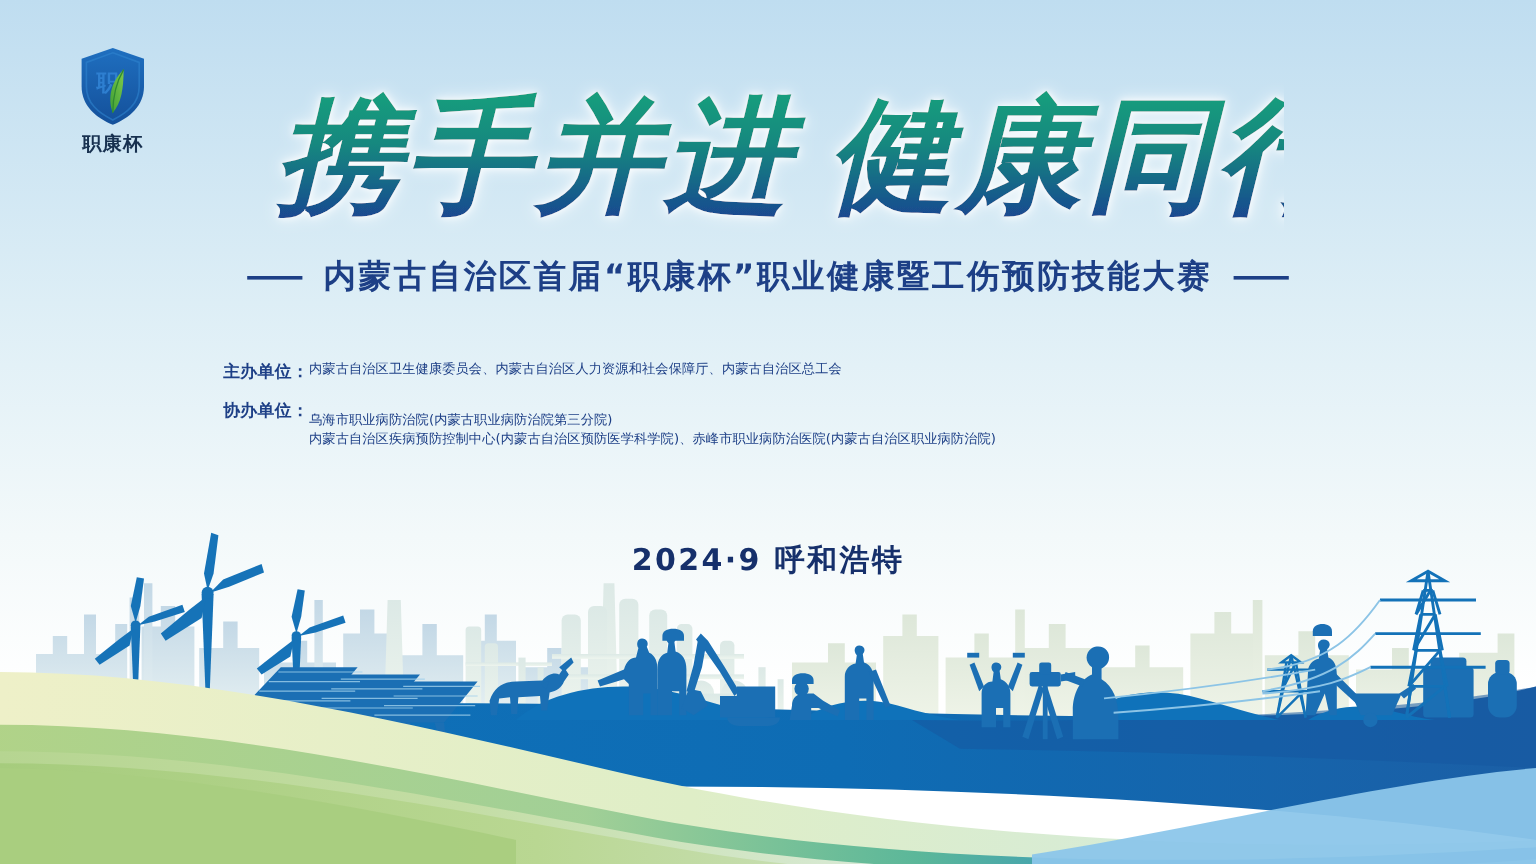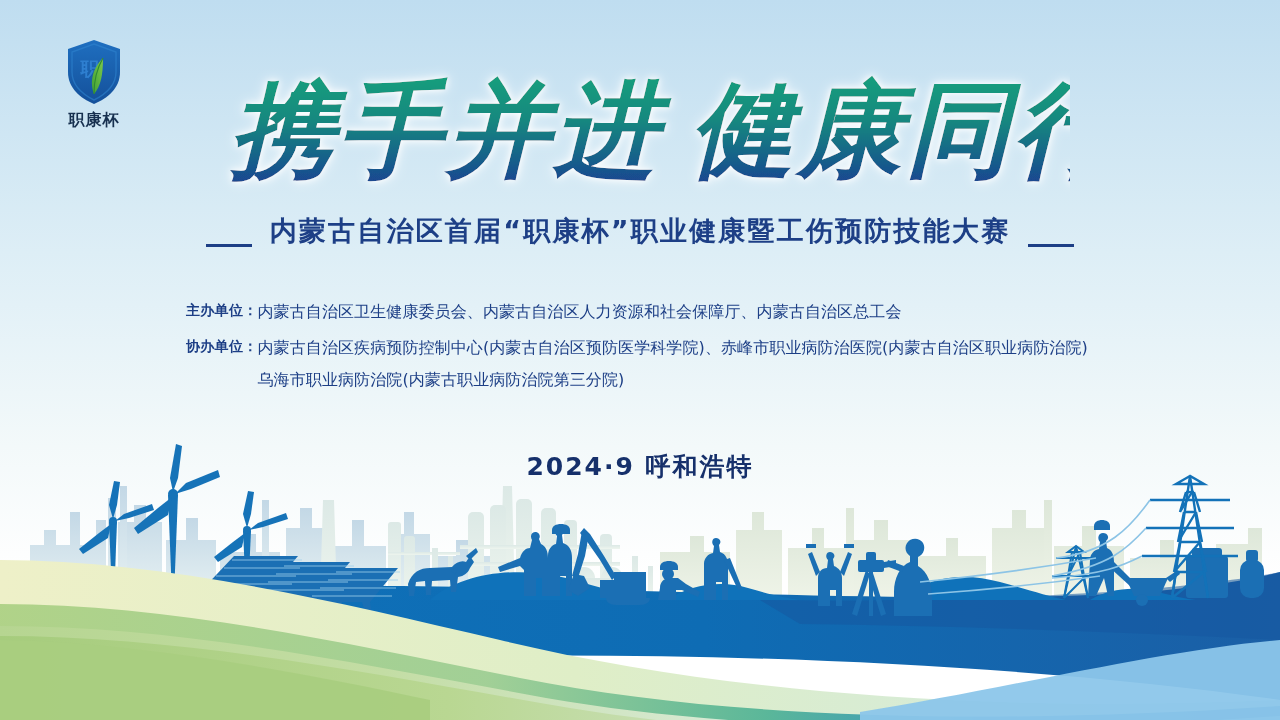--- a/index.html
+++ b/index.html
@@ -30,41 +30,41 @@
   
   #main-title {
     position:absolute; left:0; top:62px; width:1280px; height:135px;
     z-index:20; text-align:center;
   }
   #main-title svg { display:block; margin:0 auto; }
 
   
   #subtitle-row {
     position:absolute; left:0; top:215px; width:1280px; z-index:20;
-    display:flex; align-items:flex-end; justify-content:center; gap:18px;
+    display:flex; align-items:center; justify-content:center; gap:18px;
   }
   .sub-dash { width:46px; height:3px; background:#1d3f86; flex:0 0 auto; }
   #subtitle {
     font-size:27px; font-weight:bold; color:#1d3f86; letter-spacing:2.2px;
     white-space:nowrap; line-height:1.2;
     font-family:"DejaVu Sans","Liberation Sans",sans-serif;
   }
 
   
   #organizers {
     position:absolute; left:186px; top:300px; width:960px; z-index:20;
     color:#1d3f86;
     font-family:"DejaVu Sans","Liberation Sans",sans-serif;
   }
   .org-row { display:flex; align-items:flex-start; margin-bottom:13px; }
   .org-label {
     flex:0 0 auto; font-size:14px; font-weight:bold; letter-spacing:.3px;
     white-space:nowrap; line-height:1.45;
   }
-  .org-val { font-size:16px; letter-spacing:.1px; line-height:1.45; }
+  .org-val { font-size:11px; letter-spacing:.1px; line-height:1.45; }
   .org-val .vline { display:block; }
   .org-val .vline.indent { margin-top:9px; }
 
   
   #date-place {
     position:absolute; left:0; top:450px; width:1280px; text-align:center;
     z-index:20; font-size:25px; font-weight:bold; color:#16306b;
     letter-spacing:2px;
     font-family:"DejaVu Sans","Liberation Sans",sans-serif;
   }
@@ -445,22 +445,22 @@
       <span class="org-label">主办单位：</span>
       <span class="org-val">
         <span class="vline">内蒙古自治区卫生健康委员会、内蒙古自治区人力资源和社会保障厅、内蒙古自治区总工会</span>
       </span>
     </div>
 
 
     <div class="org-row">
       <span class="org-label">协办单位：</span>
       <span class="org-val">
+        <span class="vline indent">乌海市职业病防治院(内蒙古职业病防治院第三分院)</span>
         <span class="vline">内蒙古自治区疾病预防控制中心(内蒙古自治区预防医学科学院)、赤峰市职业病防治医院(内蒙古自治区职业病防治院)</span>
-        <span class="vline indent">乌海市职业病防治院(内蒙古职业病防治院第三分院)</span>
       </span>
     </div>
 
   </div>
 
   <div id="date-place">2024·9 呼和浩特</div>
 
 </div>
 
 </body></html>

